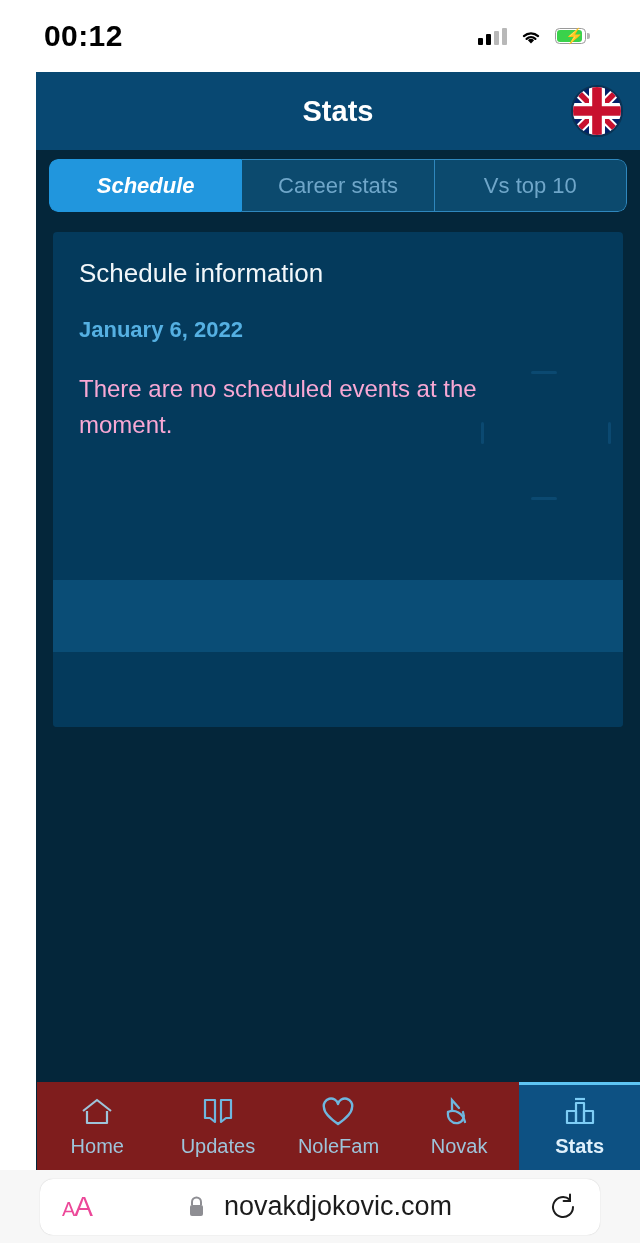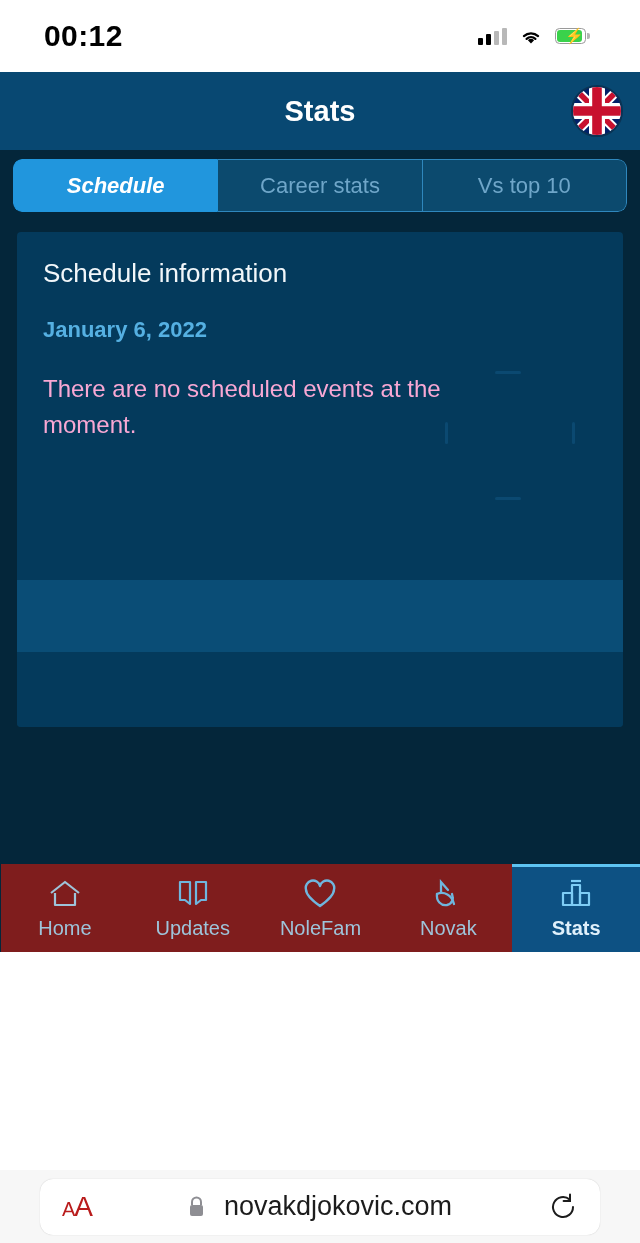--- a/index.html
+++ b/index.html
@@ -42,21 +42,21 @@
   .battery .nub {
     position:absolute; right:-3.5px; top:5px; width:2.4px; height:6px;
     background:#b5b5b5; border-radius:0 2px 2px 0;
   }
   .battery .bolt {
     position:absolute; left:10px; top:0px; font-size:15px; line-height:16px;
     color:#000; font-weight:700;
   }
 
   
-  .app { background:#04263a; height:880px; position:relative; }
+  .app { background:#04263a; height:1098px; position:relative;margin-left:36px; }
 
   .appbar {
     height:78px; background:#084872;
     display:flex; align-items:center; justify-content:center;
     position:relative;
   }
   .appbar .title { color:#fff; font-size:29px; font-weight:700; }
   .flag-btn {
     position:absolute; right:17px; top:50%; transform:translateY(-50%);
     width:52px; height:52px; border-radius:50%;
@@ -124,21 +124,21 @@
     position:absolute; left:0; right:0; bottom:0; height:73px;
     background:#f7f7f7;
     display:flex; align-items:center; justify-content:center;
   }
   .urlbar {
     width:560px; height:56px; background:#ffffff; border-radius:13px;
     display:flex; align-items:center; padding:0 22px;
     box-shadow:0 0 1px rgba(0,0,0,.25);
     position:relative;
   }
-  .aa { font-weight:400; color:#b91c1c; letter-spacing:-1px; }
+  .aa { font-weight:400; color:#ec4899; letter-spacing:-1px; }
   .aa .s { font-size:20px; } .aa .l { font-size:28px; }
   .url-center {
     position:absolute; left:0; right:0; display:flex;
     align-items:center; justify-content:center; gap:19px;
     pointer-events:none;
   }
   .url-text { font-size:27px; color:#1c1c1c; }
   .reload { margin-left:auto; color:#1c1c1c; display:flex; }
 </style>
 </head>

